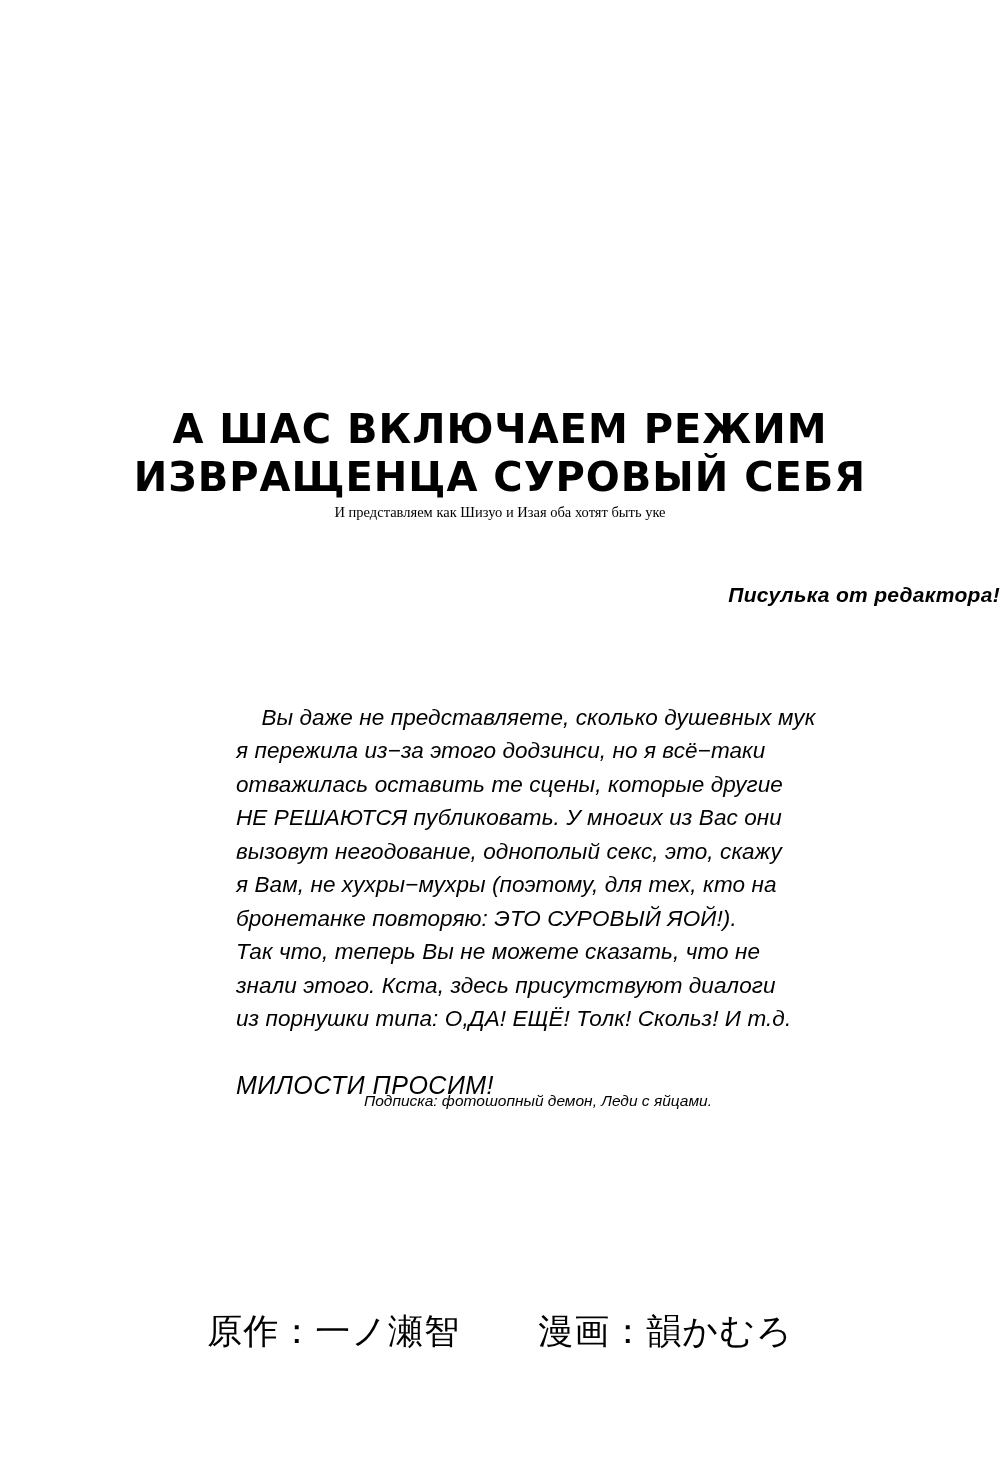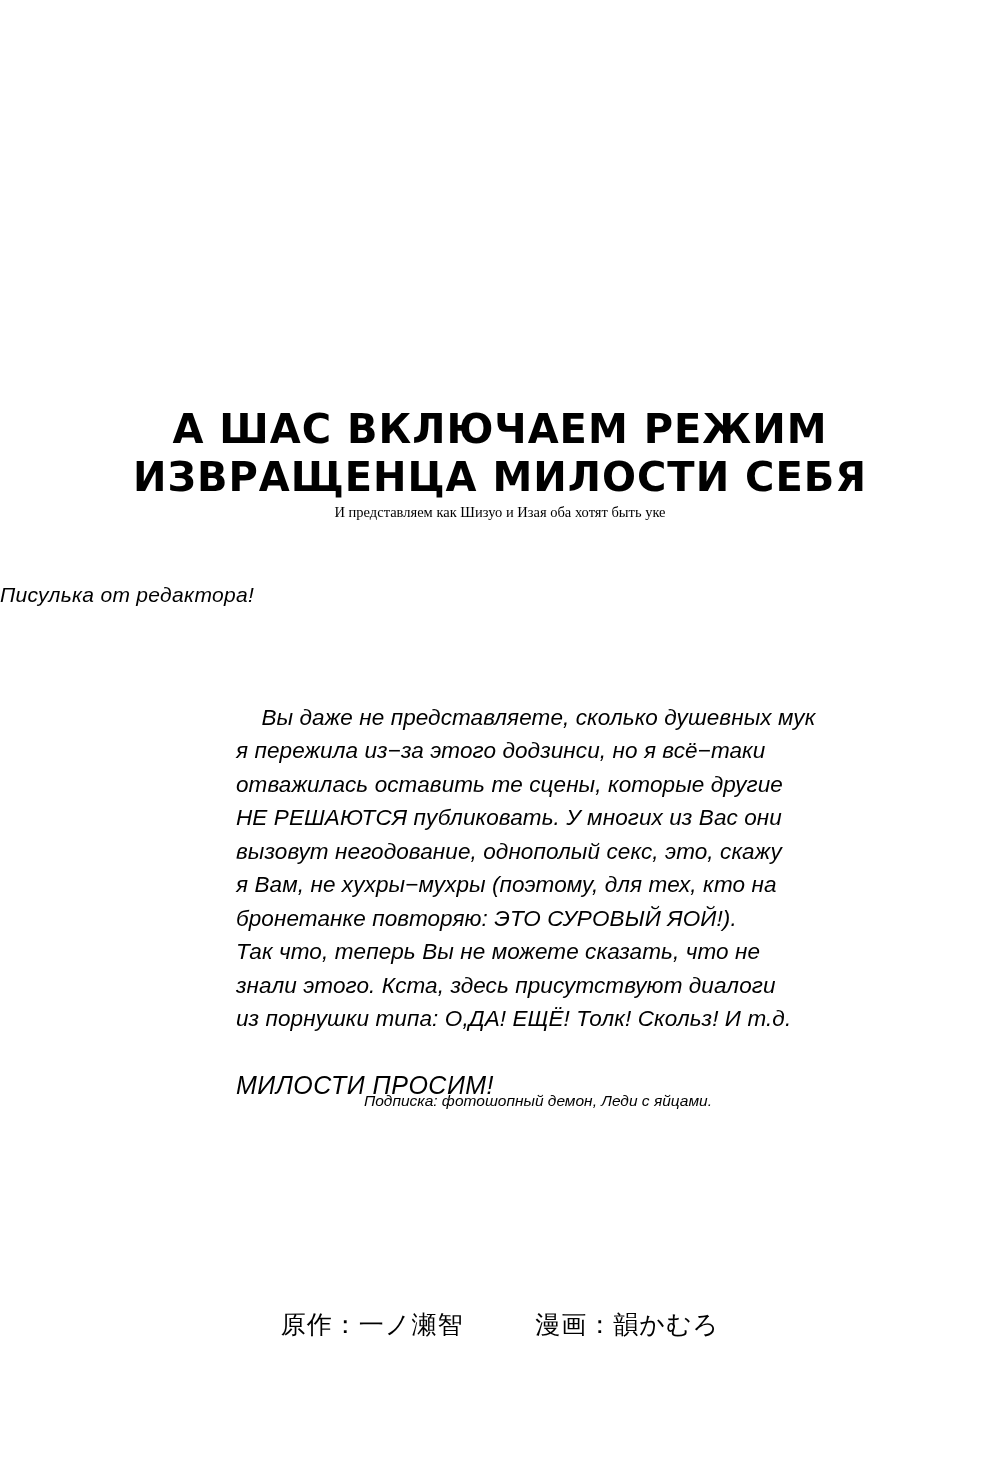--- a/index.html
+++ b/index.html
@@ -43,24 +43,24 @@
     line-height: 18px;
     margin-top: 2px;
     color: #000;
   }
   
   .note-heading {
     position: absolute;
     left: 0;
     right: 0;
     top: 583px;
-    text-align: left;
+    text-align: right;
     font-family: "Liberation Sans", sans-serif;
     font-style: italic;
-    font-weight: normal;
+    font-weight: bold;
     font-size: 21px;
     letter-spacing: 0.3px;
   }
   
   .body-text {
     position: absolute;
     left: 236px;
     width: 600px;
     top: 667px;
     font-family: Liberation Sans, sans-serif;
@@ -93,36 +93,36 @@
     padding-left: 76px;
   }
   
   .credits {
     position: absolute;
     left: 0;
     right: 0;
     top: 1308px;
     text-align: center;
     font-family: "DejaVu Sans", sans-serif;
-    font-size: 25px;
+    font-size: 35px;
     letter-spacing: 1px;
   }
   .credits .gap {
     display: inline-block;
     width: 54px;
   }
 </style>
 </head>
 <body>
 
 <div class="page">
 
   <div class="title-block">
     <div class="title-line">А ШАС ВКЛЮЧАЕМ РЕЖИМ</div>
-    <div class="title-line">ИЗВРАЩЕНЦА МИЛОСТИ СЕБЯ</div>
+    <div class="title-line">ИЗВРАЩЕНЦА СУРОВЫЙ СЕБЯ</div>
     <div class="subtitle">И представляем как Шизуо и Изая оба хотят быть уке</div>
   </div>
 
   <div class="note-heading">Писулька от редактора!</div>
 
   <div class="body-text">
     <span>Вы даже не представляете, сколько душевных мук
 я пережила из−за этого додзинси, но я всё−таки
 отважилась оставить те сцены, которые другие
 НЕ РЕШАЮТСЯ публиковать. У многих из Вас они

